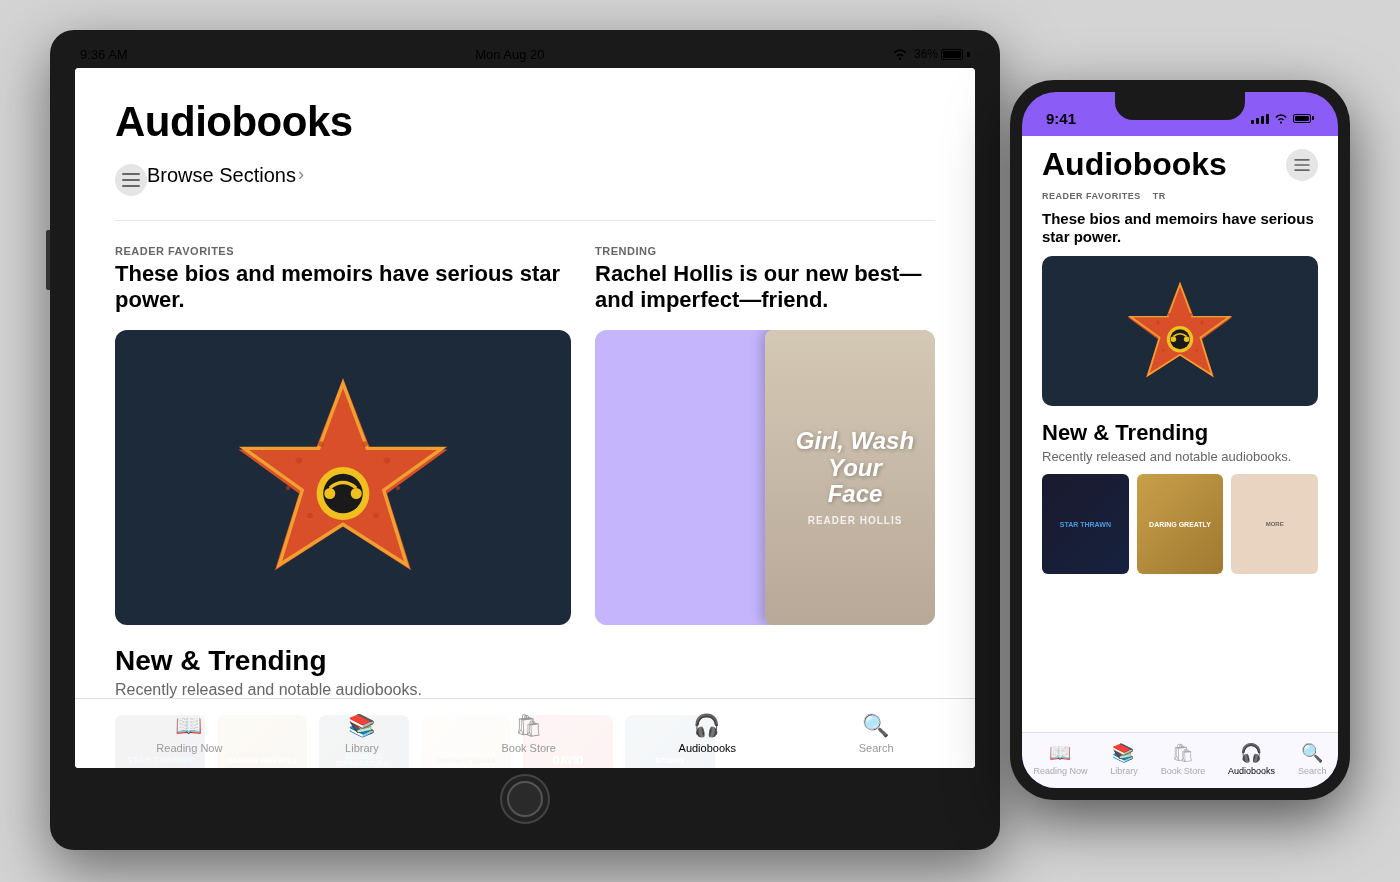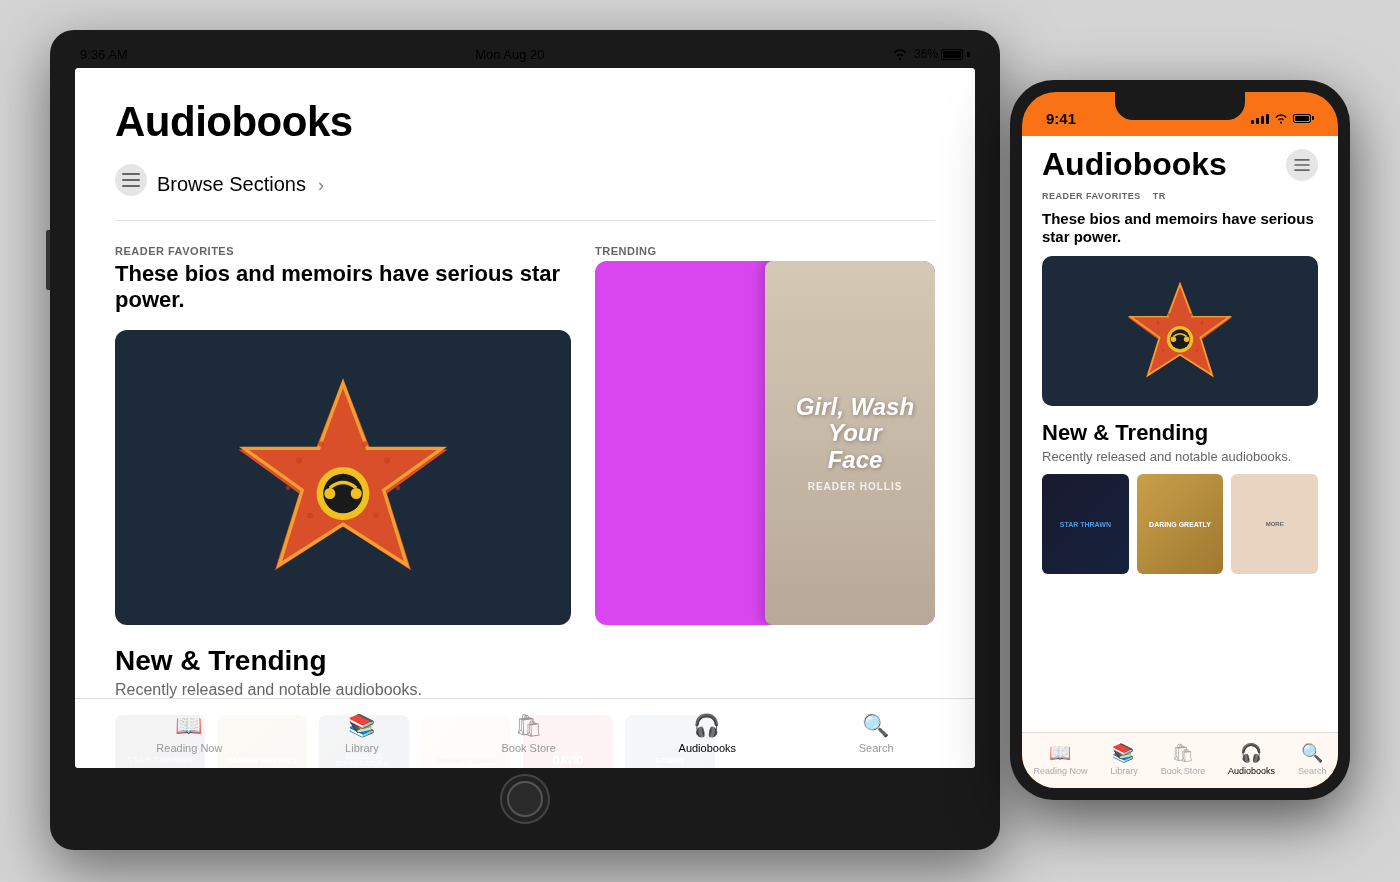--- a/index.html
+++ b/index.html
@@ -105,22 +105,21 @@
     .ipad-page-title {
       font-size: 42px;
       font-weight: 700;
       color: #000;
       margin-bottom: 18px;
       letter-spacing: -0.5px;
     }
 
     .browse-sections-btn {
       display: flex;
-      align-items: flex-end;
-      gap: 10px;
+      align-items: flex-start;
       margin-bottom: 24px;
       cursor: pointer;
     }
 
     .browse-sections-icon {
       width: 32px;
       height: 32px;
       border-radius: 50%;
       background: #e5e5e5;
       display: flex;
@@ -199,21 +198,21 @@
     }
 
     .star-svg {
       width: 220px;
       height: 220px;
     }
 
     .second-card-image {
       width: 100%;
       height: 100%;
-      background: #d946ef;
+      background: #c4b5fd;
       display: flex;
       align-items: center;
       justify-content: center;
       position: relative;
       overflow: hidden;
     }
 
     .new-trending-section {
       margin-top: 20px;
     }
@@ -310,21 +309,21 @@
       width: 130px;
       height: 28px;
       background: #1a1a1a;
       border-radius: 0 0 18px 18px;
       z-index: 20;
     }
 
     .iphone-screen {
       flex: 1;
       width: 100%;
-      background: #f97316;
+      background: #8b5cf6;
       border-radius: 34px;
       overflow: hidden;
       position: relative;
     }
 
     .iphone-status-bar {
       display: flex;
       justify-content: space-between;
       align-items: center;
       padding: 14px 24px 6px;
@@ -656,20 +655,21 @@
                   <circle cx="130" cy="135" r="2.5" fill="#c04020" opacity="0.7"></circle>
                   <circle cx="50" cy="110" r="2" fill="#c04020" opacity="0.6"></circle>
                   <circle cx="150" cy="110" r="2" fill="#c04020" opacity="0.6"></circle>
                 </svg>
               </div>
             </div>
           </div>
 
           <div class="section-card trending-partial" style="flex:0 0 340px;overflow:hidden;">
             <div class="section-tag">TRENDING</div>
+            <div class="section-title">Rachel Hollis is our new best—and imperfect—friend.</div>
             <div class="section-image" style="background:#c8c8be;position:relative;">
               <div class="second-card-image">
 
                 <div class="girl-cover-box">
                   <div class="girl-cover-text">Girl, Wash<br>Your<br>Face</div>
                   <div class="girl-cover-author">READER HOLLIS</div>
                 </div>
               </div>
             </div>
           </div>

